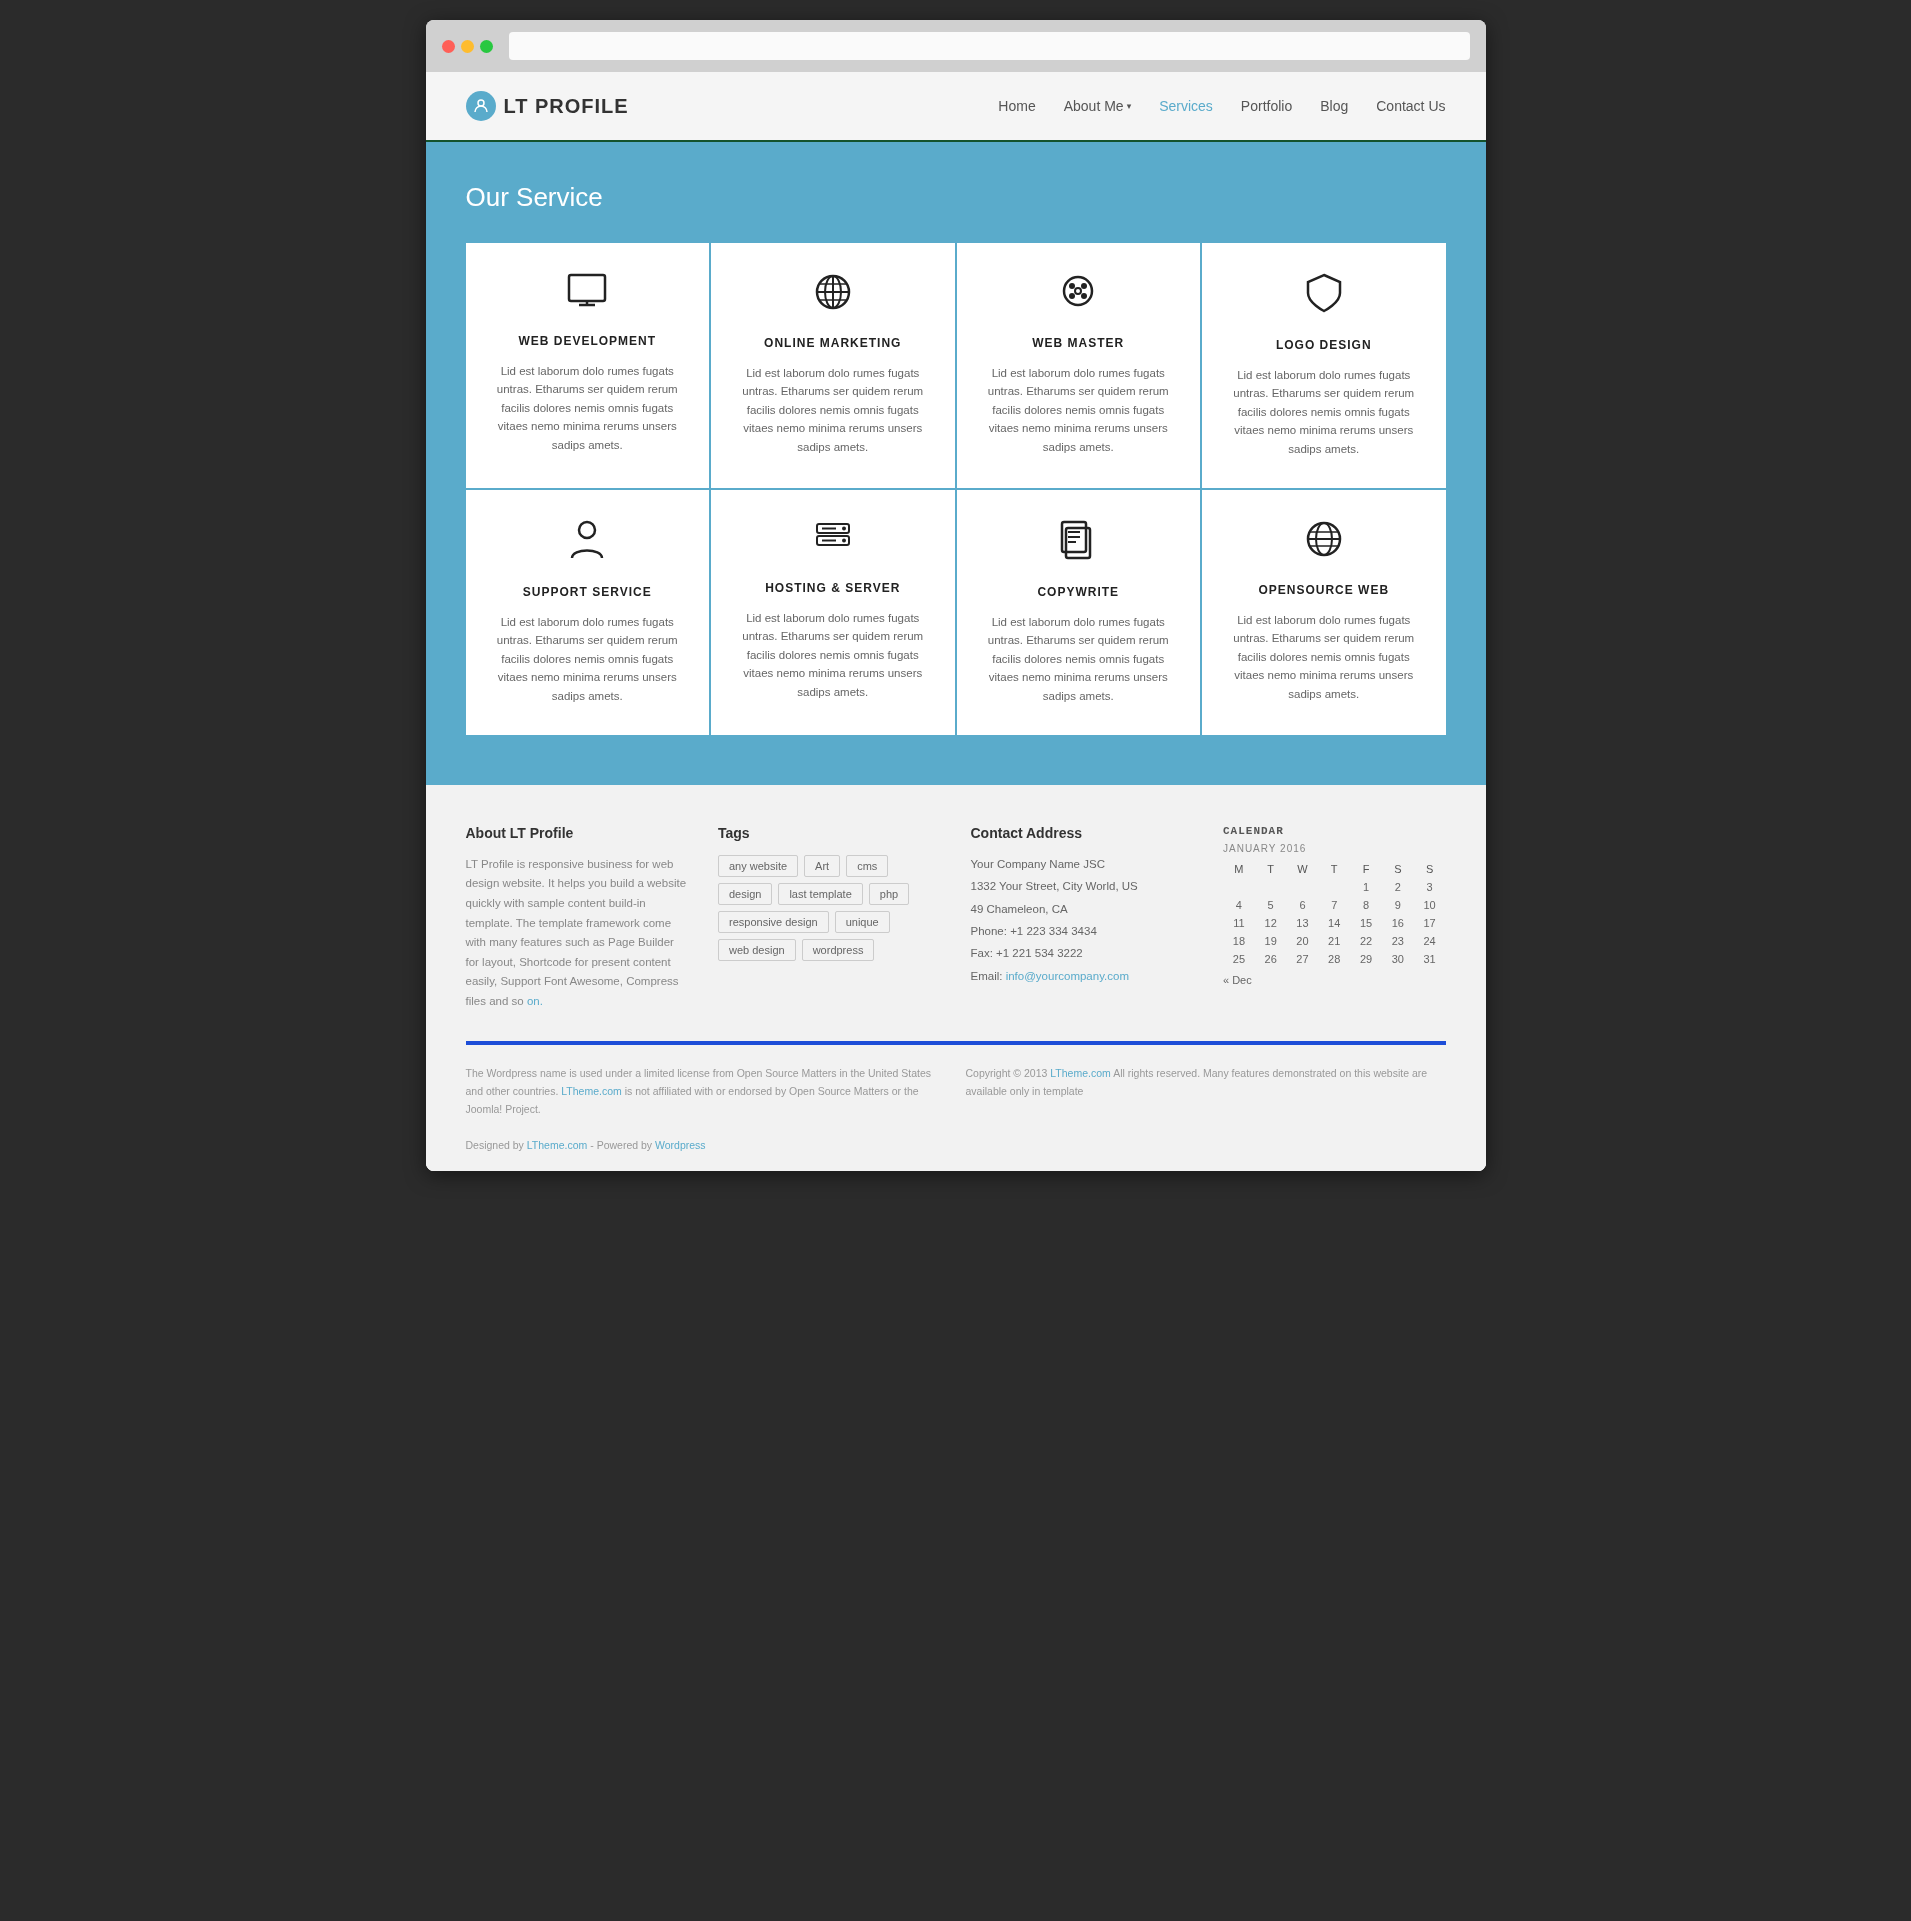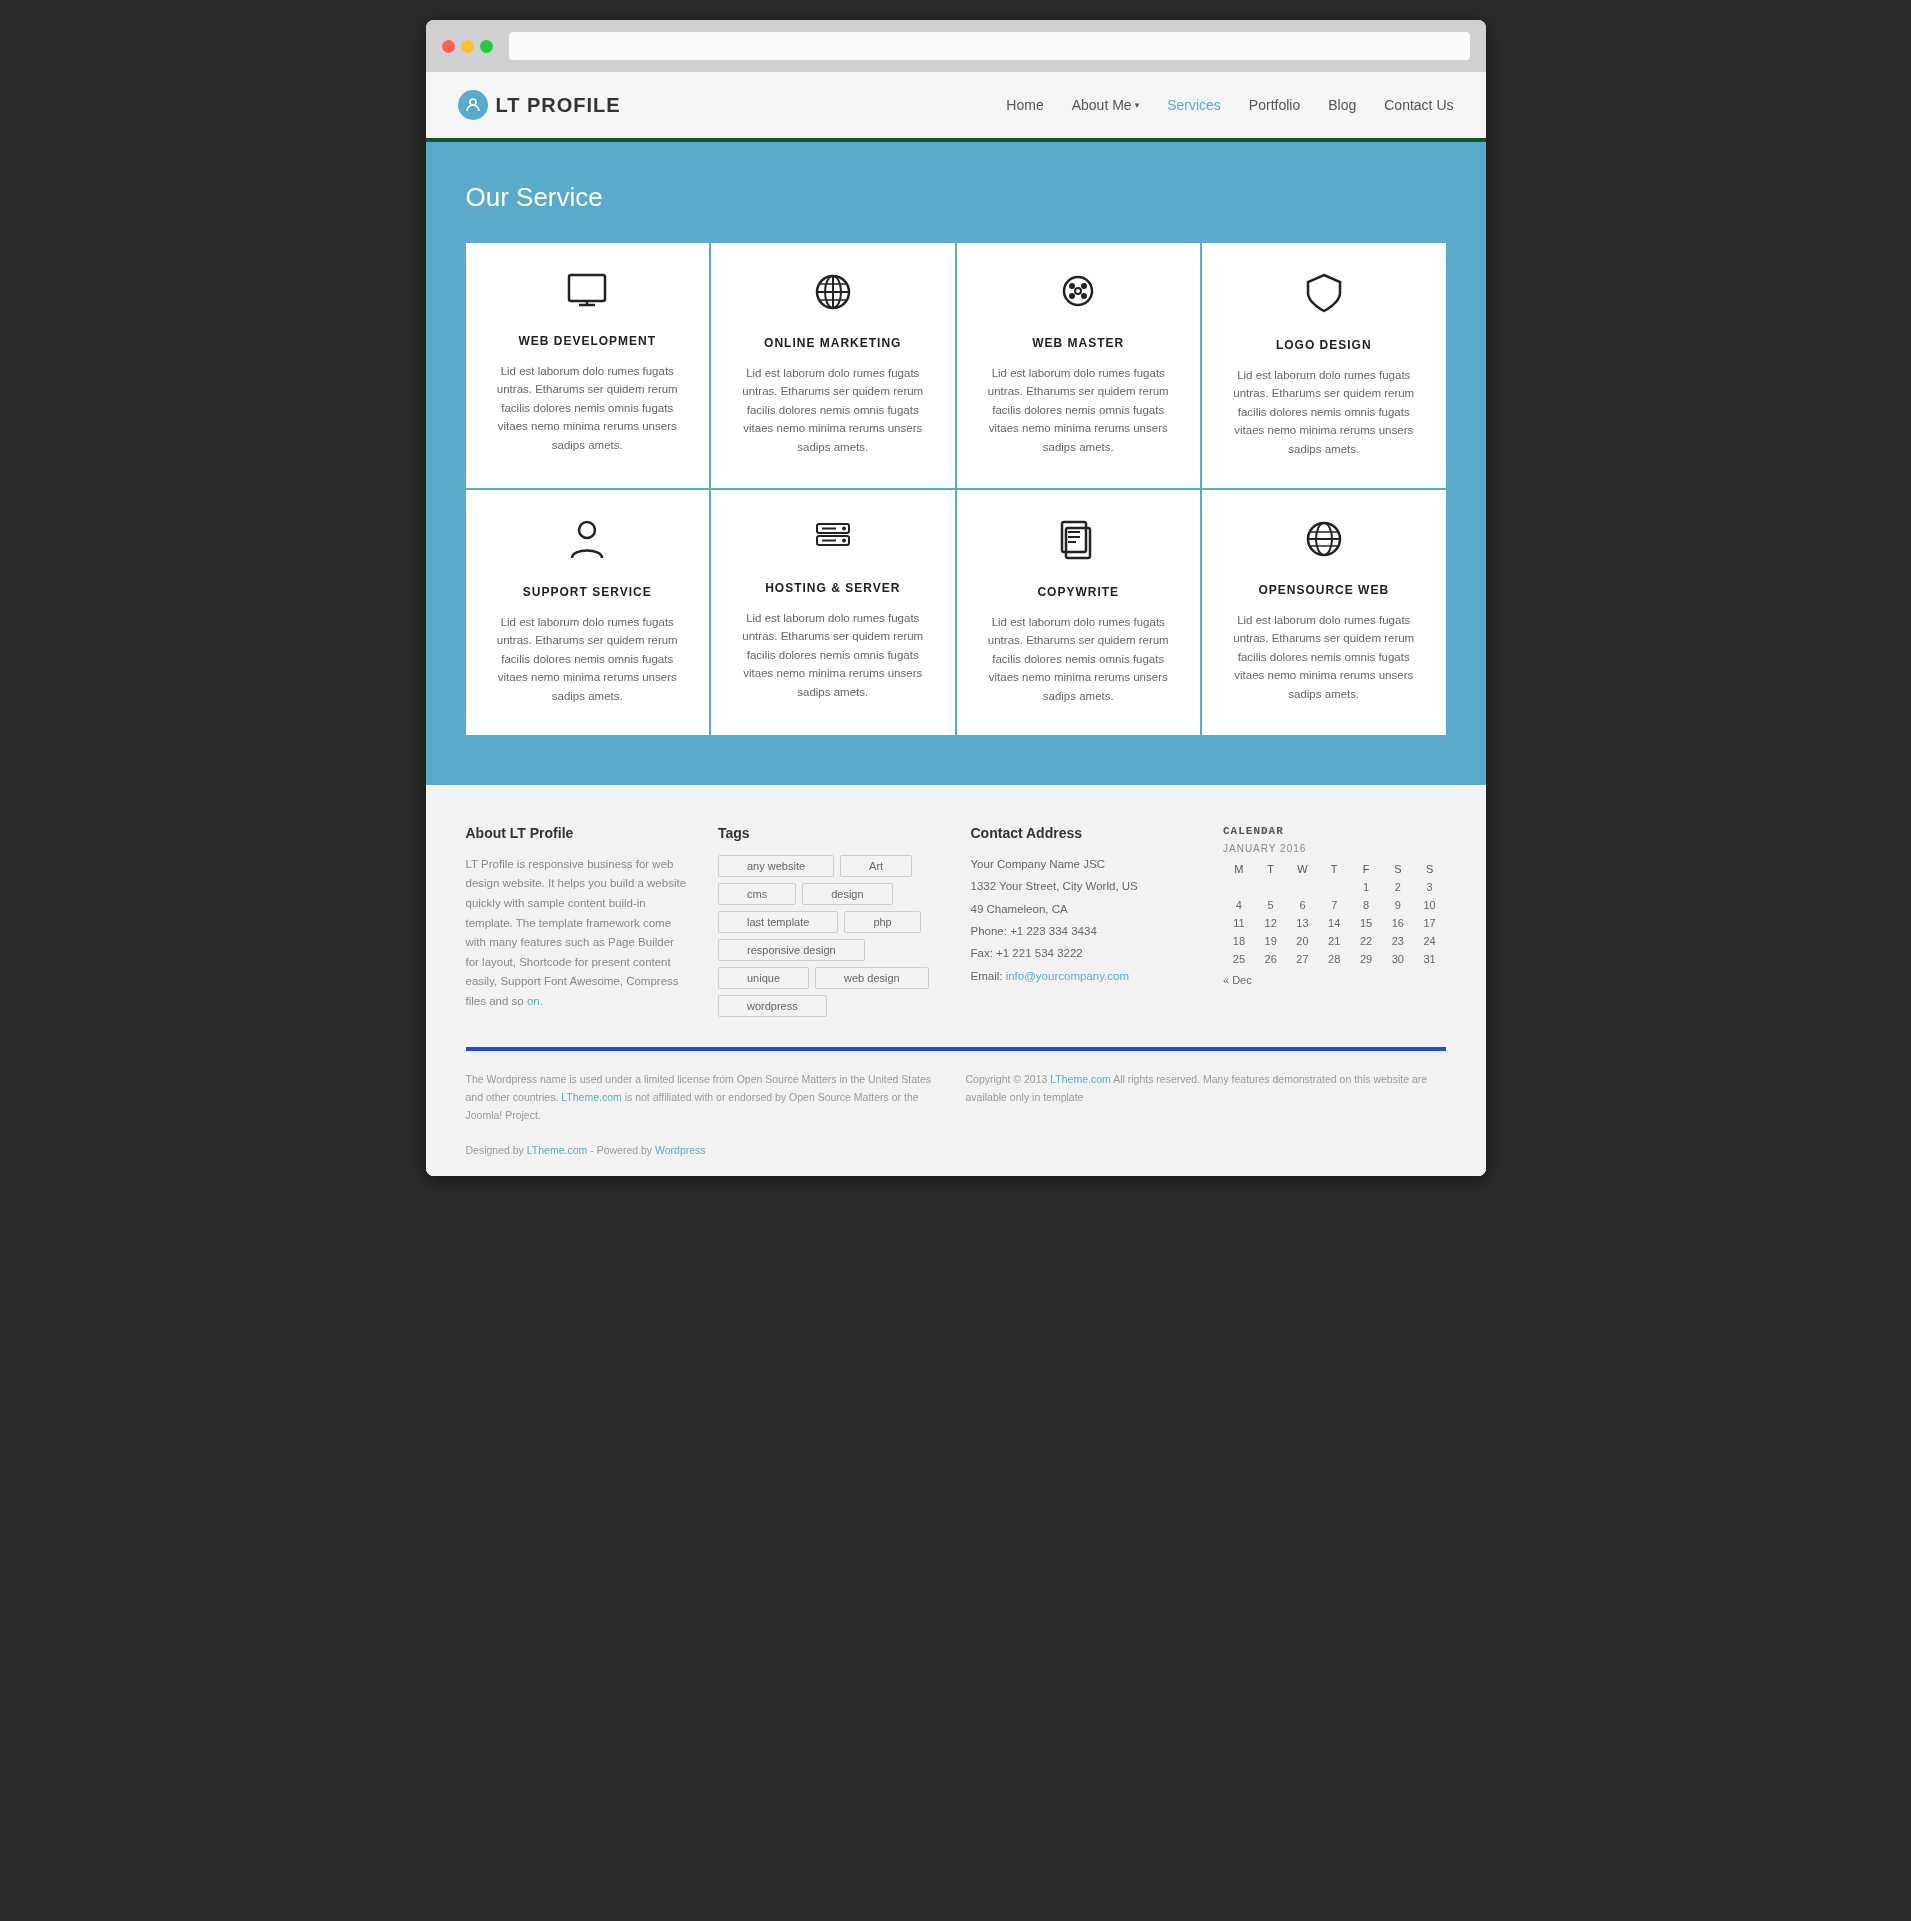--- a/index.html
+++ b/index.html
@@ -11,21 +11,21 @@
     .browser-dots { display: flex; gap: 6px; }
     .dot { width: 13px; height: 13px; border-radius: 50%; }
     .dot-red { background: #ff5f57; }
     .dot-yellow { background: #febc2e; }
     .dot-green { background: #28c840; }
     .browser-bar { flex: 1; background: #fafafa; border-radius: 4px; height: 28px; margin-left: 8px; }
     
     .site-content { background: white; }
     
     
-    .site-header { background: #f5f5f5; padding: 0 32px; display: flex; align-items: center; justify-content: space-between; height: 70px; border-bottom: 4px solid #14532d; }
+    .site-header { background: #f5f5f5; padding: 0 40px; display: flex; align-items: center; justify-content: space-between; height: 70px; border-bottom: 2px solid #14532d; }
     .logo { display: flex; align-items: center; gap: 8px; font-size: 20px; font-weight: bold; color: #333; letter-spacing: 1px; }
     .logo-icon { width: 30px; height: 30px; background: #5aabcb; border-radius: 50%; display: flex; align-items: center; justify-content: center; color: white; font-size: 14px; }
     .nav { display: flex; gap: 28px; align-items: center; }
     .nav-item { text-decoration: none; color: #555; font-size: 14px; cursor: pointer; }
     .nav-item.active { color: #5aabcb; }
     .nav-item-dropdown { display: flex; align-items: center; gap: 3px; }
     
     
     .services-section { background: #5aabcb; padding: 40px 40px 50px; }
     .section-title { text-align: left; color: white; font-size: 26px; font-weight: normal; margin-bottom: 30px; }
@@ -39,21 +39,21 @@
     
     
     .site-footer { background: #f2f2f2; padding: 40px 40px 20px; }
     .footer-grid { display: grid; grid-template-columns: 1fr 1fr 1fr 1fr; gap: 30px; margin-bottom: 30px; }
     
     .footer-section-title { font-size: 14px; font-weight: bold; color: #333; margin-bottom: 14px; }
     .footer-text { font-size: 11.5px; color: #888; line-height: 1.7; }
     .footer-text a { color: #5aabcb; text-decoration: none; }
     
     .tags-container { display: flex; flex-wrap: wrap; gap: 6px; }
-    .tag { border: 1px solid #ccc; padding: 4px 28px; font-size: 11px; color: #666; border-radius: 2px; cursor: pointer; }
+    .tag { border: 1px solid #ccc; padding: 4px 10px; font-size: 11px; color: #666; border-radius: 2px; cursor: pointer; }
     
     .contact-line { font-size: 11.5px; color: #666; margin-bottom: 4px; line-height: 1.6; }
     .contact-line a { color: #5aabcb; text-decoration: none; }
     
     
     .calendar-title { font-size: 11px; font-weight: bold; color: #555; letter-spacing: 1px; text-transform: uppercase; margin-bottom: 6px; font-family: Liberation Mono, monospace; }
     .calendar-month { font-size: 10px; color: #888; text-transform: uppercase; letter-spacing: 1px; margin-bottom: 6px; }
     .calendar-table { width: 100%; border-collapse: collapse; font-size: 11px; }
     .calendar-table th { color: #555; font-weight: normal; text-align: center; padding: 3px 4px; font-size: 11px; }
     .calendar-table td { color: #666; text-align: center; padding: 3px 4px; font-size: 11px; }

